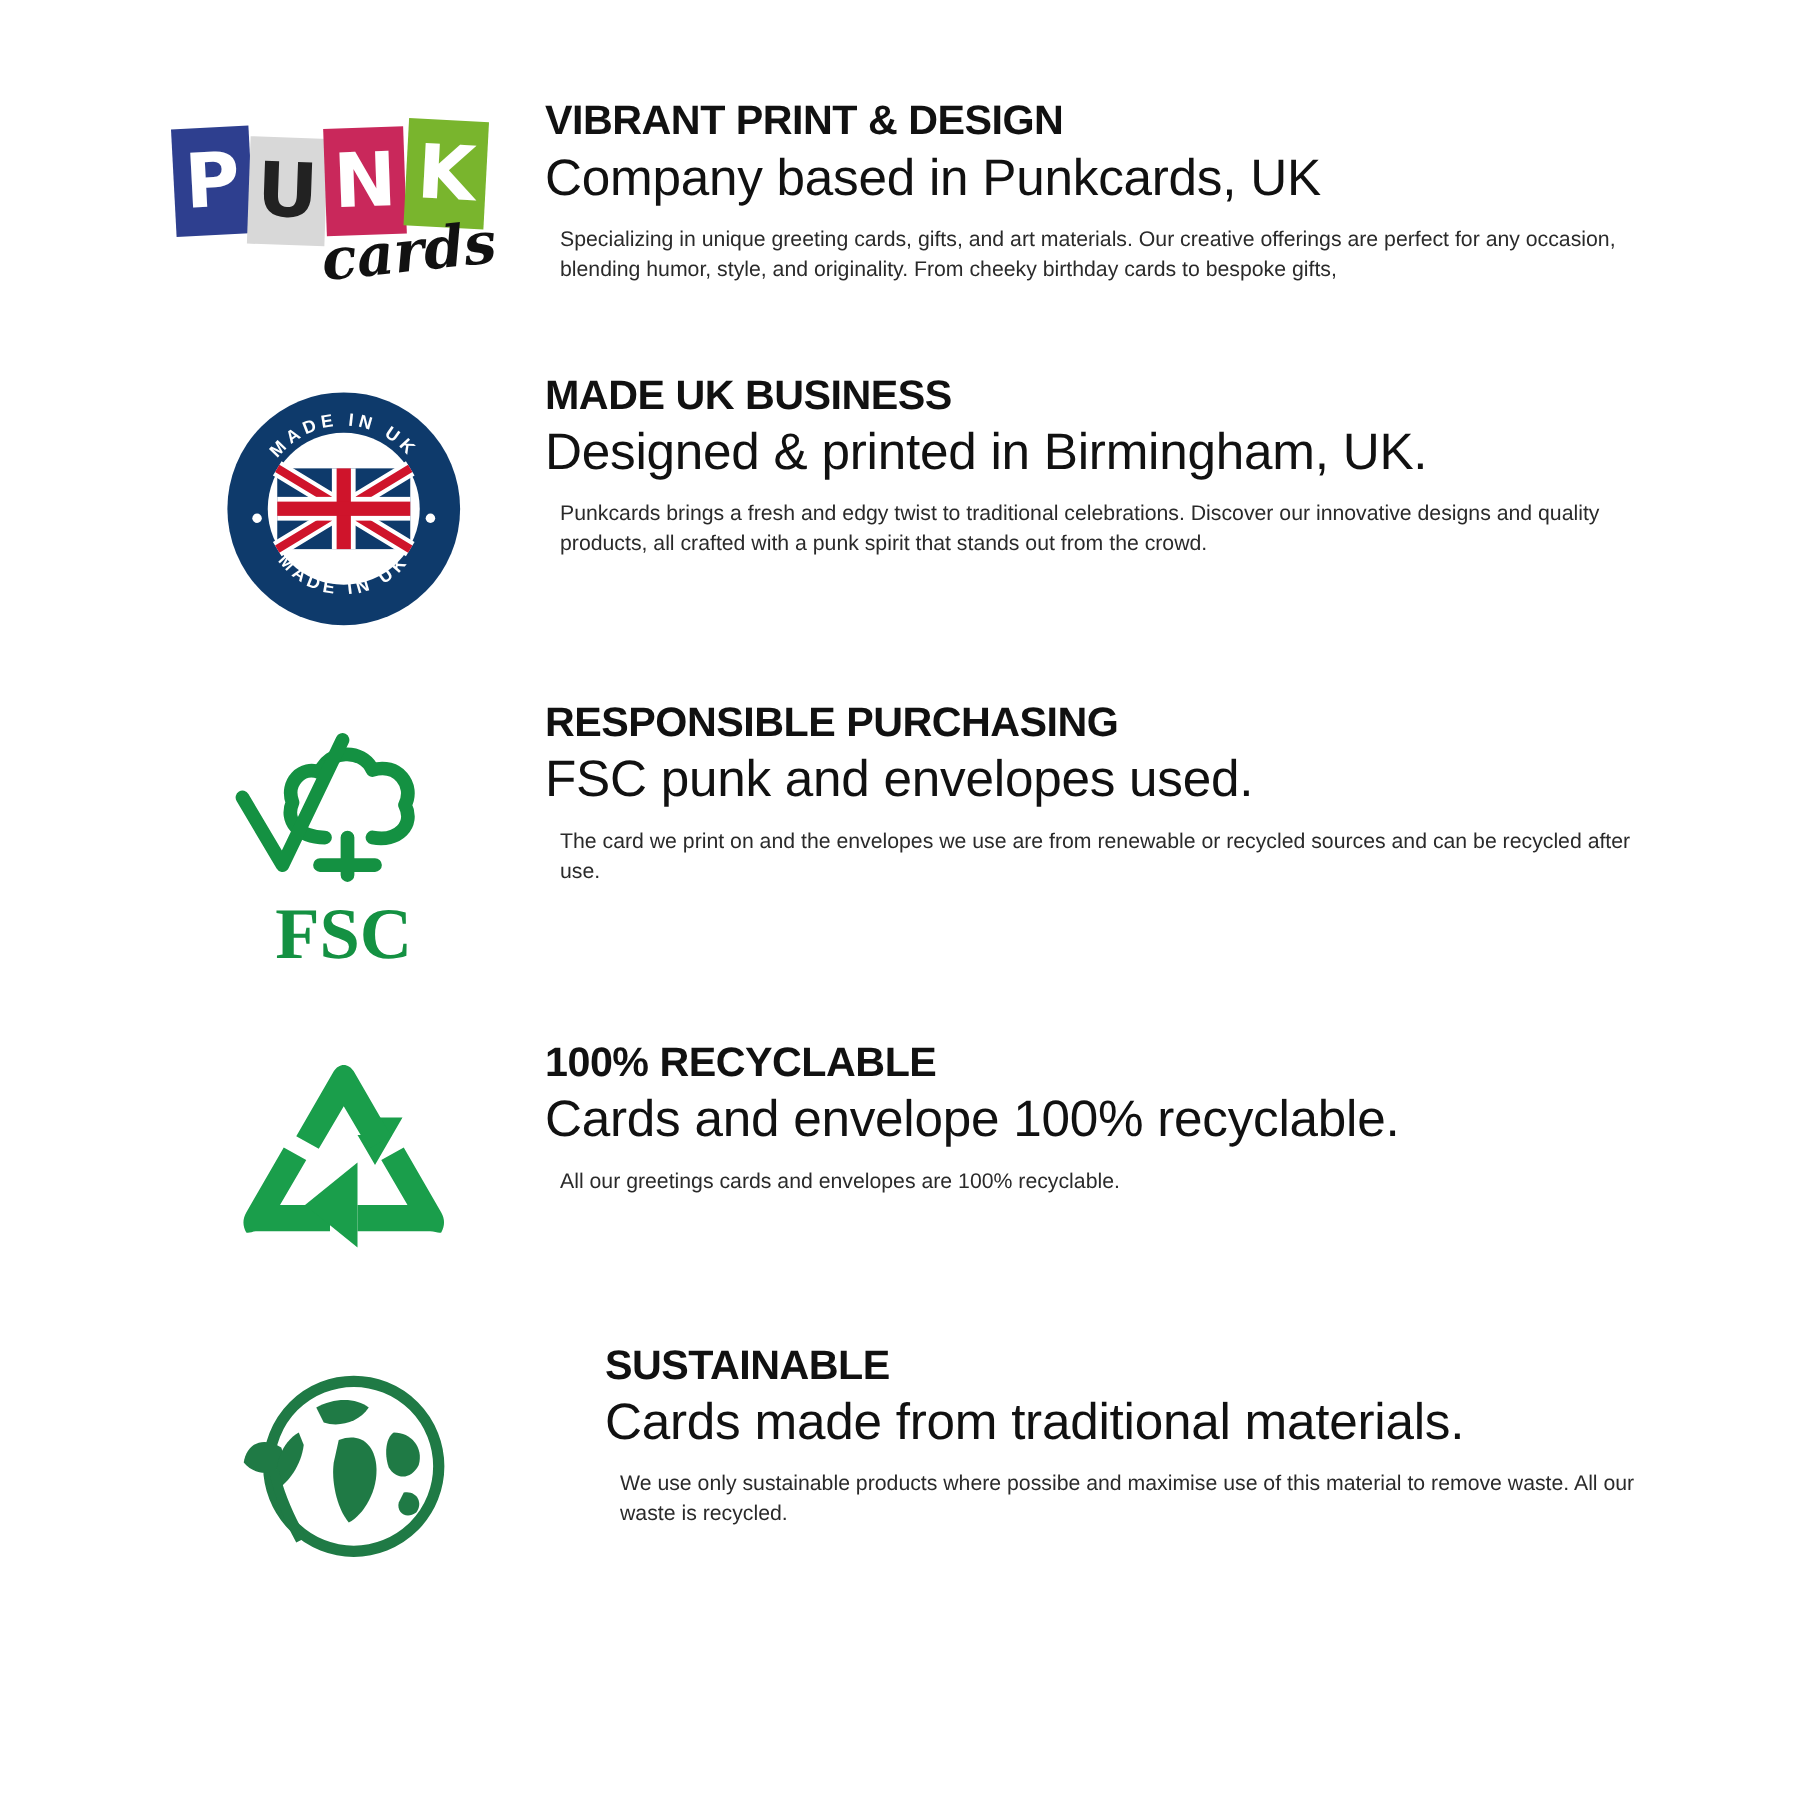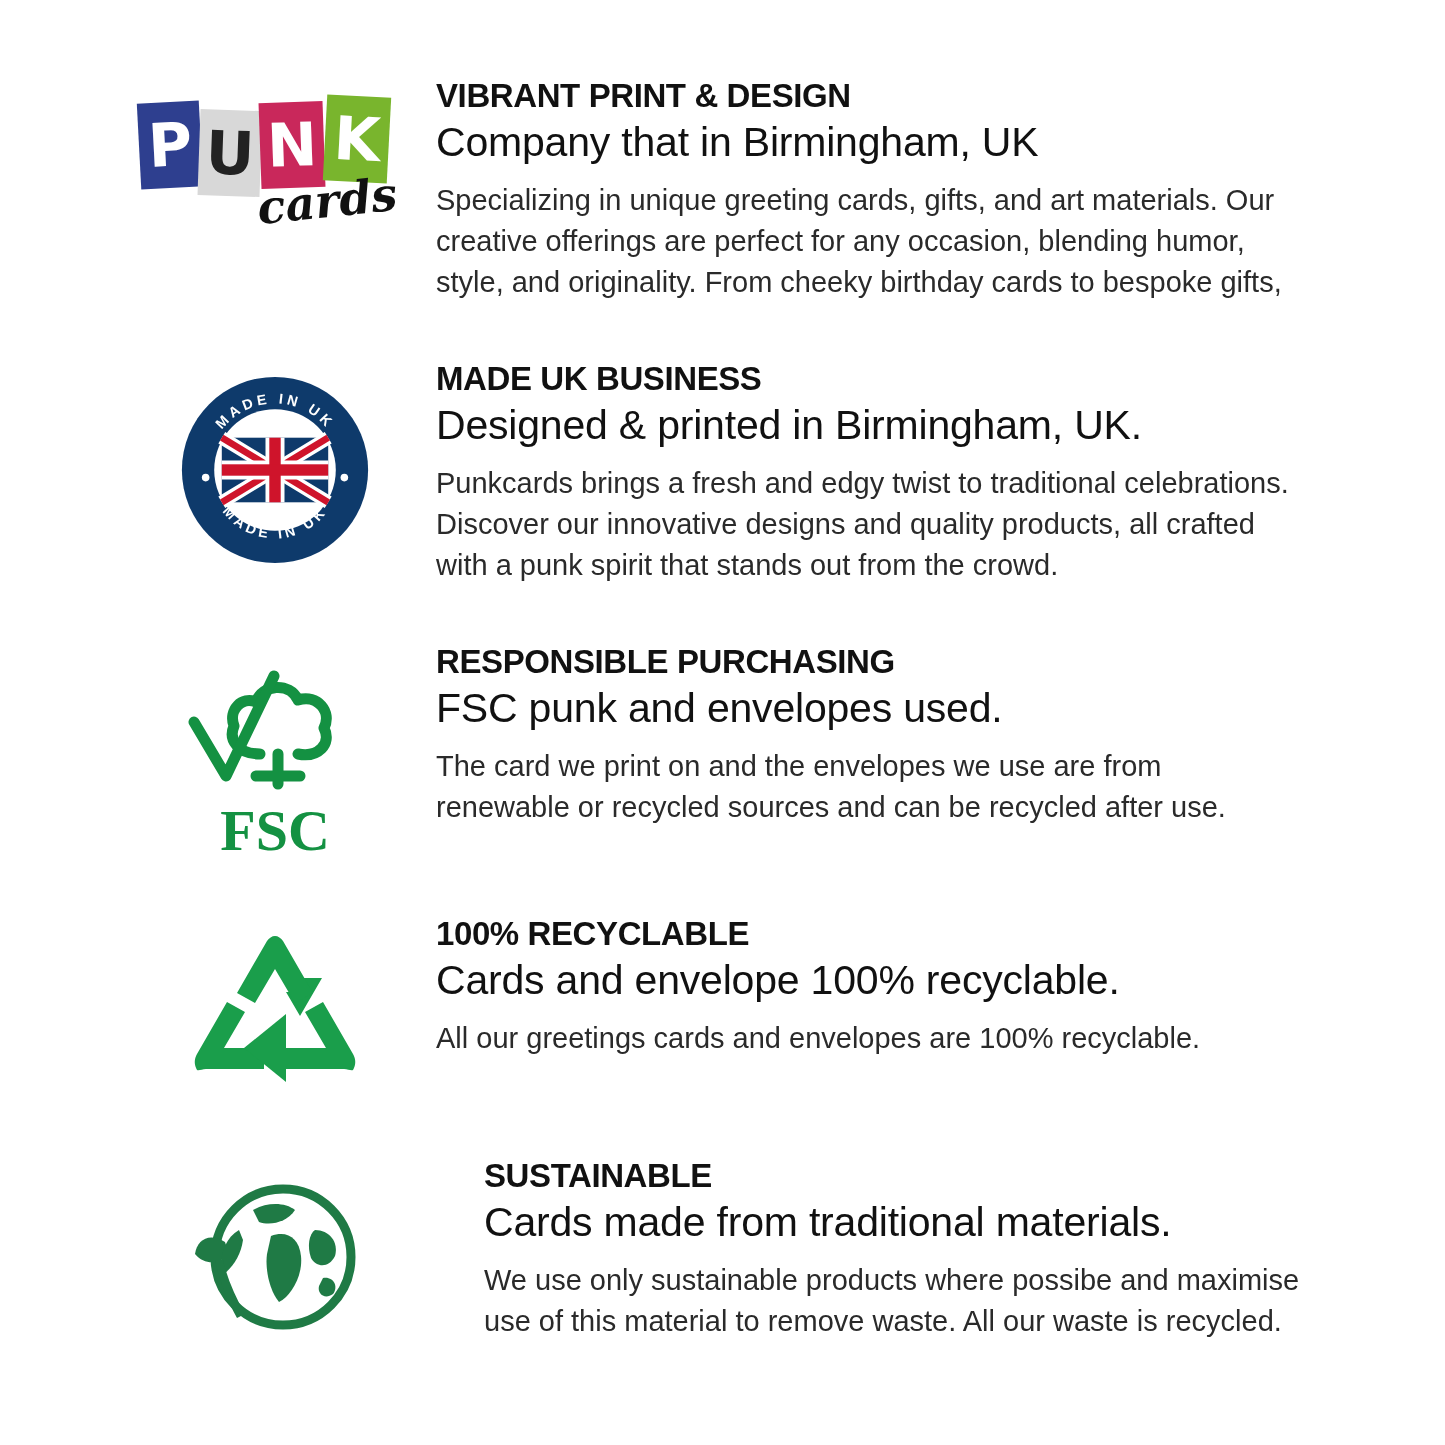--- a/index.html
+++ b/index.html
@@ -50,24 +50,24 @@
   }
   .f-sub {
     font-size: 41px;
     font-weight: normal;
     line-height: 1.12;
     color: #111111;
     margin: 0 0 14px 0;
     letter-spacing: -0.2px;
   }
   .f-body {
-    font-size: 29px;
+    font-size: 17px;
     line-height: 1.42;
     color: #2a2a2a;
-    margin: 0;
+    margin: 12px;
     max-width: 865px;
   }
 
   
   .punk-logo {
     position: relative;
     width: 272px;
     height: 130px;
   }
   .punk-letter {
@@ -113,21 +113,21 @@
       <div class="punk-logo">
         <div class="punk-letter pl-p">P</div>
         <div class="punk-letter pl-u">U</div>
         <div class="punk-letter pl-n">N</div>
         <div class="punk-letter pl-k">K</div>
         <div class="punk-cards">cards</div>
       </div>
     </div>
     <div class="text-col">
       <h2 class="f-title">VIBRANT PRINT &amp; DESIGN</h2>
-      <p class="f-sub">Company that in Birmingham, UK</p>
+      <p class="f-sub">Company based in Punkcards, UK</p>
       <p class="f-body">Specializing in unique greeting cards, gifts, and art materials. Our creative offerings are perfect for any occasion, blending humor, style, and originality. From cheeky birthday cards to bespoke gifts,</p>
     </div>
   </div>
 
   <div class="feature">
     <div class="icon-col">
       <svg class="icon-svg uk-badge" viewBox="0 0 200 200">
         <circle cx="100" cy="100" r="98" fill="#0e3a6b"></circle>
         <circle cx="100" cy="100" r="64" fill="#ffffff"></circle>
         <g>

